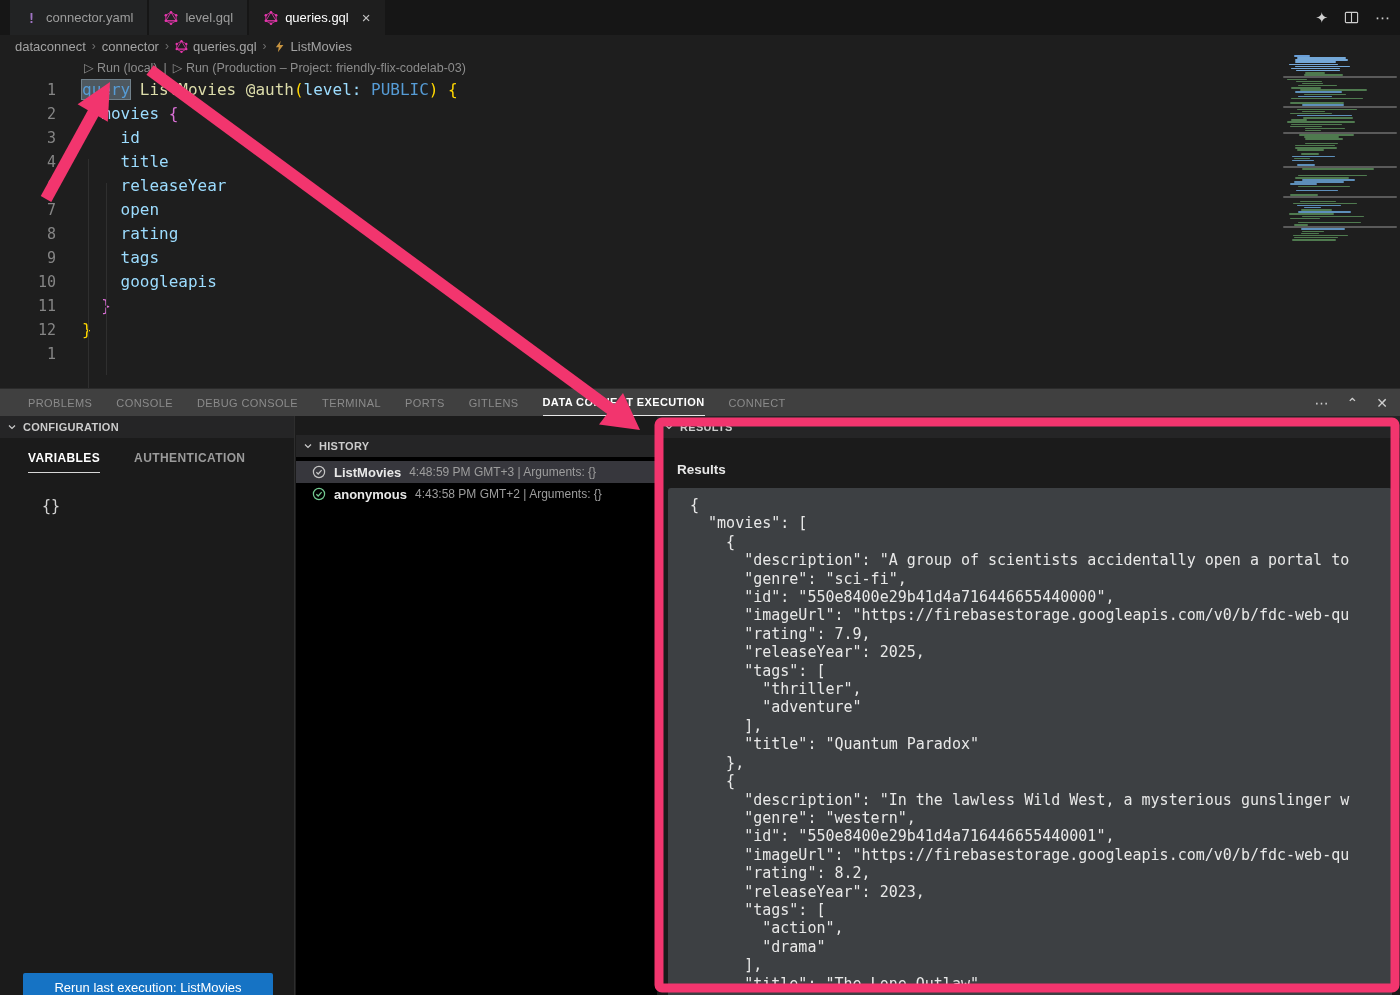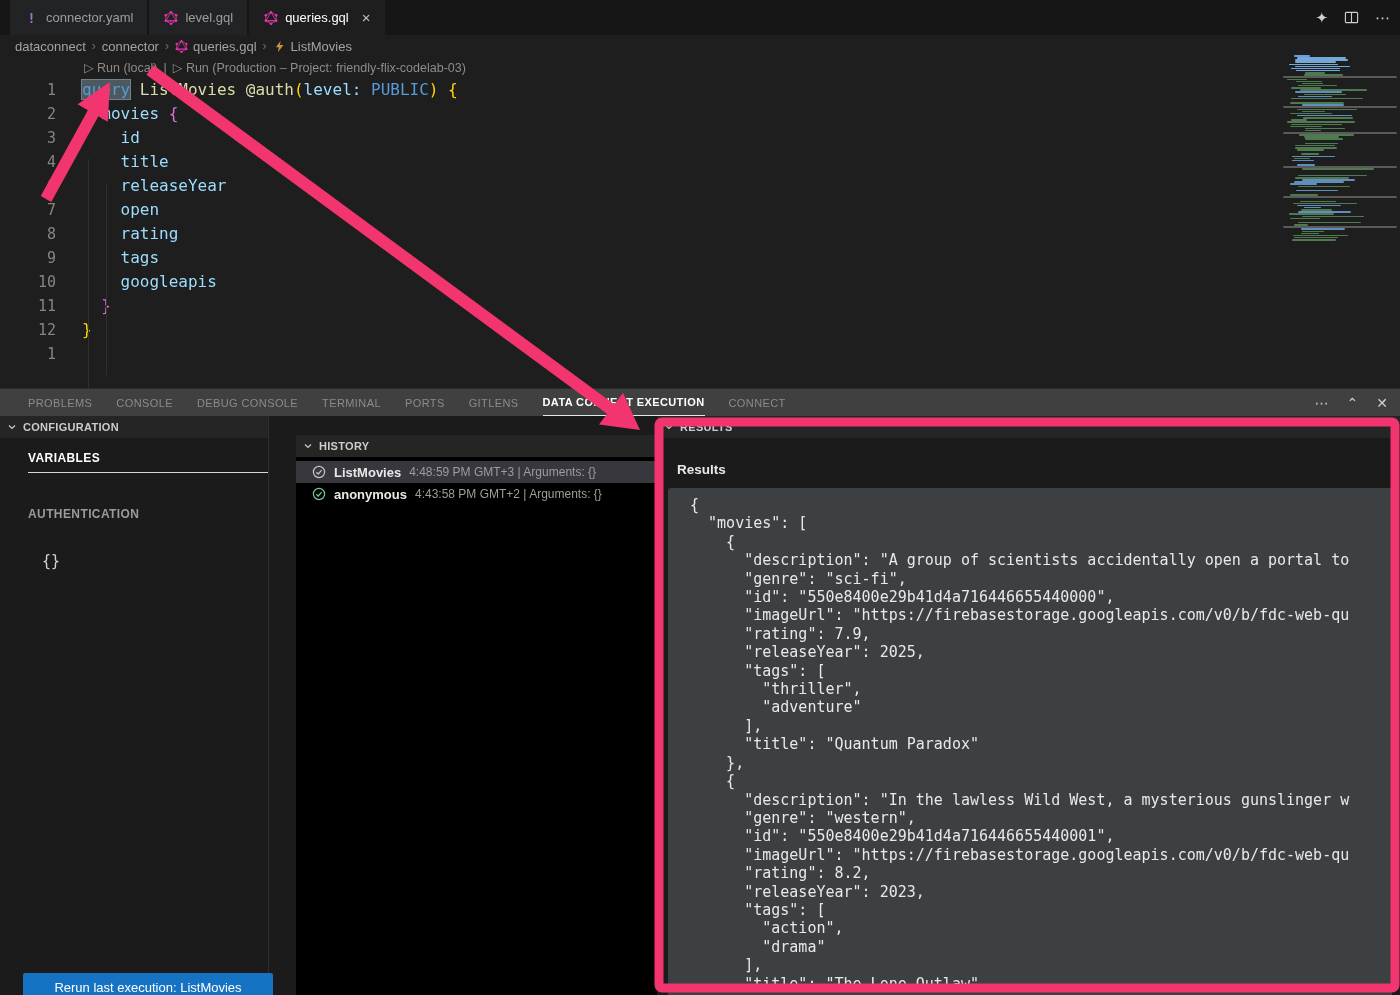--- a/index.html
+++ b/index.html
@@ -50,22 +50,22 @@
   #panel-tabs{height:27px;display:flex;align-items:flex-end;padding-left:28px;gap:24px;background:#404040;}
   .ptab{font-size:11px;letter-spacing:.4px;color:#8b8b8b;cursor:pointer;height:26px;display:flex;align-items:center;white-space:nowrap;}
   .ptab.active{color:#ffffff;border-bottom:1px solid #e7e7e7;font-weight:bold;}
   #panel-actions{position:absolute;right:12px;top:6px;display:flex;gap:18px;color:#cfcfcf;font-size:14px;align-items:center;}
   #panel-actions span{cursor:pointer;}
 
   .col-header{height:22px;display:flex;align-items:center;gap:5px;padding-left:6px;background:#252526;
               font-size:11px;font-weight:bold;color:#cccccc;letter-spacing:.3px;}
   .chev svg{width:12px;height:12px;display:block;}
 
-  #col-config{position:absolute;left:0;top:27px;width:269px;height:580px;border-right:1px solid #2e2e2e;box-sizing:border-box;background:#1b1b1b;}
-  #config-tabs{display:flex;gap:34px;padding-left:28px;margin-top:13px;flex-direction:column;}
+  #col-config{position:absolute;left:0;top:27px;width:295px;height:580px;border-right:1px solid #2e2e2e;box-sizing:border-box;background:#1b1b1b;}
+  #config-tabs{display:flex;gap:34px;padding-left:28px;margin-top:13px;}
   .ctab{font-size:12px;font-weight:bold;color:#9b9b9b;letter-spacing:.4px;padding-bottom:7px;cursor:pointer;}
   .ctab.active{color:#ffffff;border-bottom:1px solid #d7d7d7;}
   #variables-value{margin:24px 0 0 42px;font-size:15px;color:#d4d4d4;}
 
   #col-history{position:absolute;left:296px;top:27px;width:361px;height:580px;background:#000000;margin-top:19px;}
   .hrow{height:22px;display:flex;align-items:center;gap:8px;padding-left:16px;cursor:pointer;}
   .hrow.selected{background:#37373d;}
   .hicon svg{width:14px;height:14px;display:block;}
   .hname{font-size:13px;font-weight:bold;color:#e8e8e8;}
   .hmeta{font-size:12px;color:#9d9d9d;}

